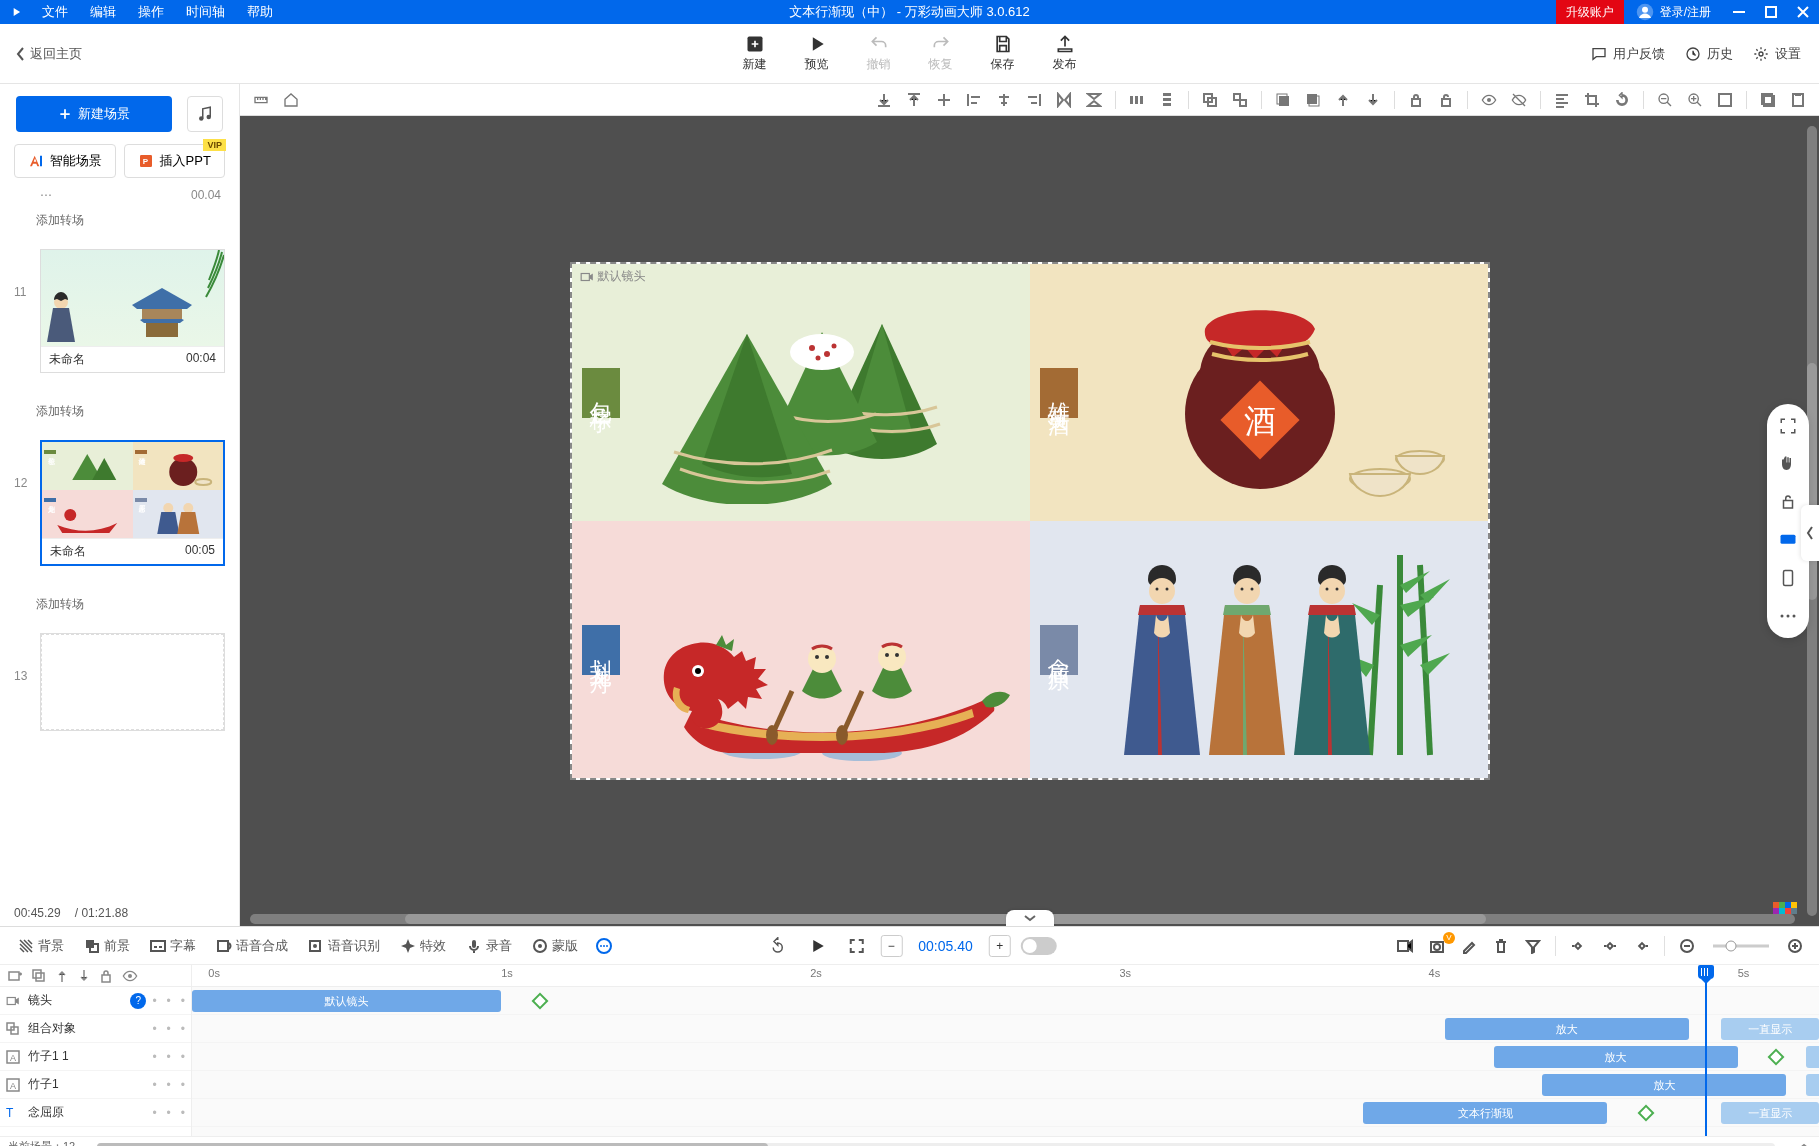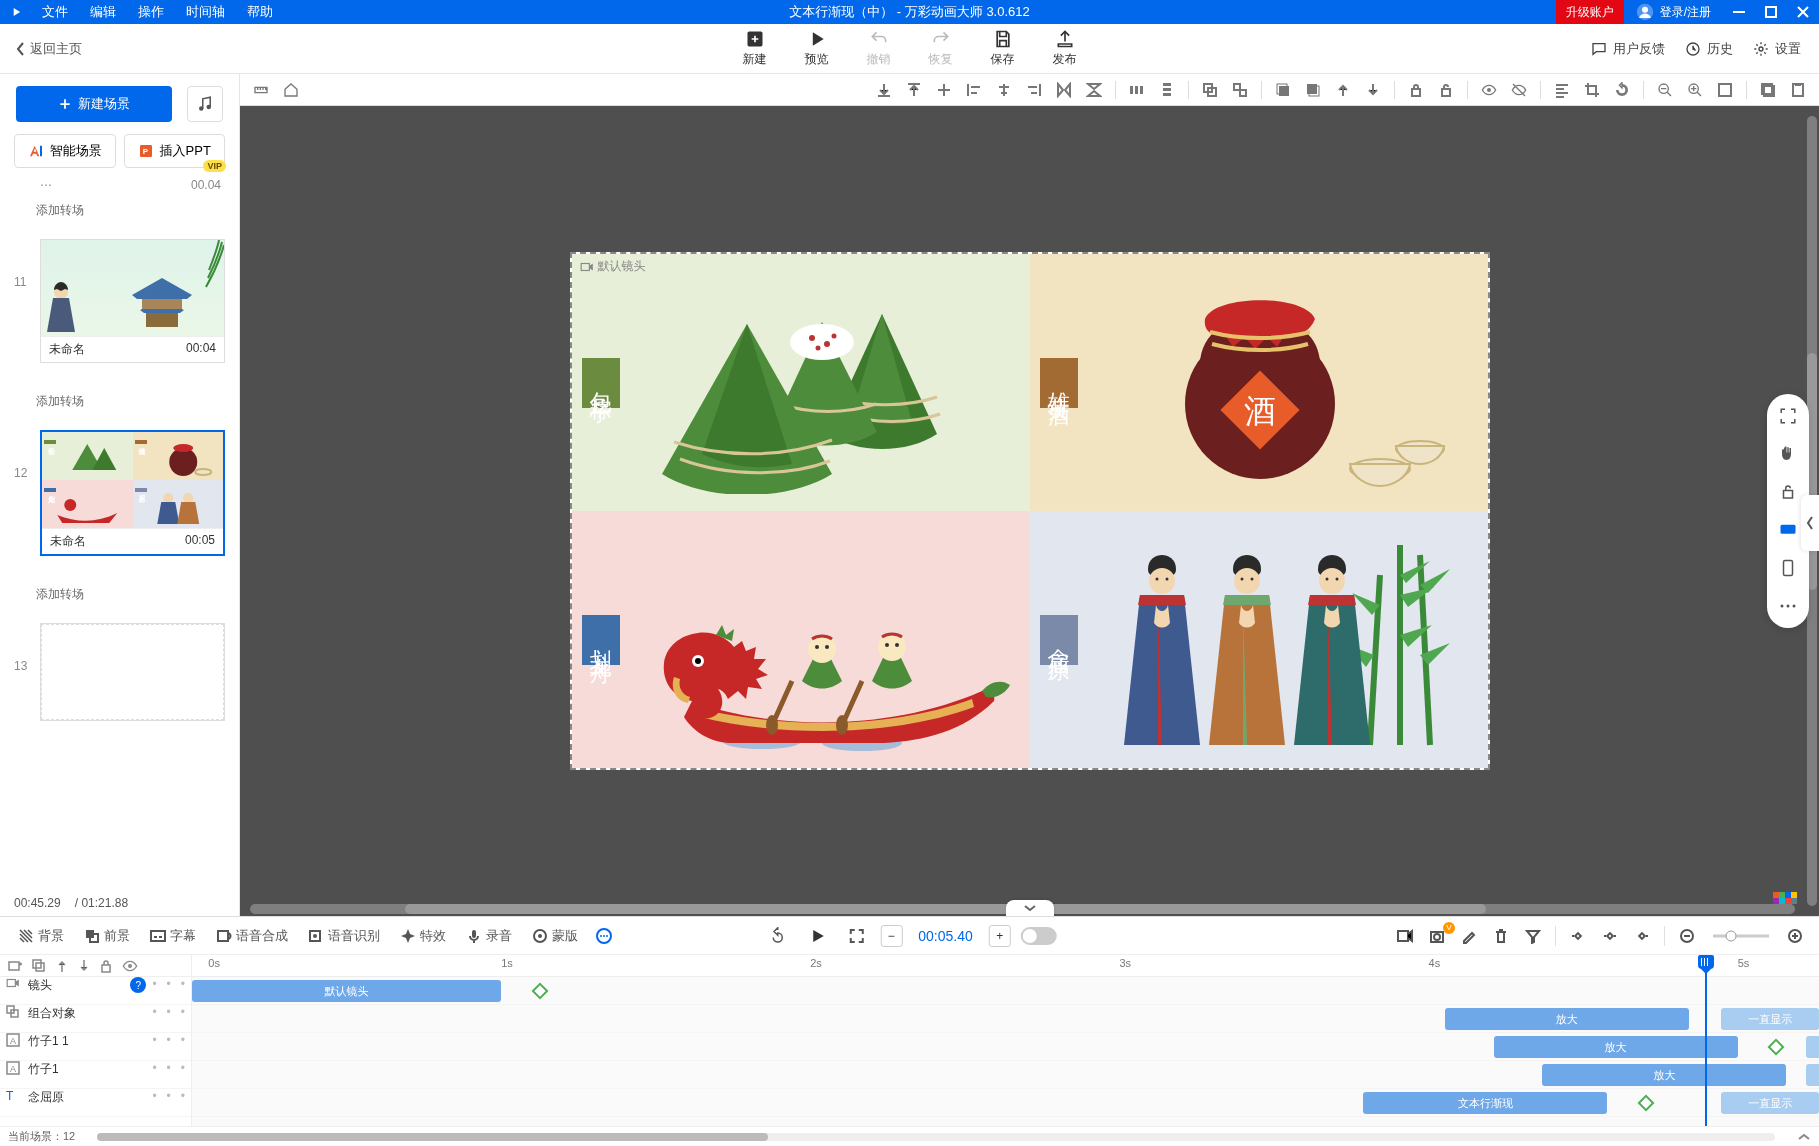--- a/index.html
+++ b/index.html
@@ -10,41 +10,41 @@
 .title-bar .logo { width: 20px; height: 20px; margin: 0 6px; display:flex; align-items:center; justify-content:center; }
 .title-bar .menu { display: flex; gap: 2px; }
 .title-bar .menu span { padding: 0 10px; cursor: pointer; font-size: 13px; }
 .title-bar .title { position: absolute; left: 50%; transform: translateX(-50%); font-size: 13px; }
 .title-bar .right { margin-left: auto; display: flex; align-items: center; gap: 0; height: 100%; }
 .title-bar .upgrade { background: #e30613; padding: 0 10px; height: 100%; display: flex; align-items: center; font-size: 12px; }
 .title-bar .login { padding: 0 12px; display: flex; align-items: center; gap: 6px; }
 .title-bar .win-btn { width: 32px; height: 100%; display: flex; align-items: center; justify-content: center; cursor: pointer; }
 
 
-.top-toolbar { height: 50px; background: #fff; border-bottom: 1px solid #e5e5e5; display: flex; align-items: center; position: relative; }
+.top-toolbar { height: 60px; background: #fff; border-bottom: 1px solid #e5e5e5; display: flex; align-items: center; position: relative; }
 .back-home { padding: 0 16px; display: flex; align-items: center; gap: 4px; color: #555; cursor: pointer; font-size: 13px; }
 .top-actions { position: absolute; left: 50%; transform: translateX(-50%); display: flex; gap: 38px; }
 .top-action { display: flex; flex-direction: column; align-items: center; gap: 2px; cursor: pointer; color: #333; }
 .top-action.disabled { color: #bbb; }
 .top-action .icon { font-size: 18px; }
 .top-action .label { font-size: 12px; }
 .top-right { margin-left: auto; display: flex; gap: 20px; padding-right: 18px; }
 .top-right-item { display: flex; align-items: center; gap: 6px; cursor: pointer; color: #444; font-size: 13px; }
 
 
 .main { display: flex; height: calc(100vh - 24px - 50px - 230px); }
 
 
 .left-panel { width: 240px; background: #fff; border-right: 1px solid #e5e5e5; display: flex; flex-direction: column; }
 .lp-top { padding: 12px 16px; display: flex; gap: 15px; }
 .new-scene-btn { flex: 1; background: #0168eb; color: #fff; border: none; border-radius: 4px; height: 36px; display: flex; align-items: center; justify-content: center; gap: 6px; font-size: 13px; cursor: pointer; }
 .music-btn { width: 36px; height: 36px; border: 1px solid #ddd; border-radius: 4px; display: flex; align-items: center; justify-content: center; cursor: pointer; background:#fff; }
 .lp-row2 { padding: 0 14px 10px; display: flex; gap: 8px; }
 .lp-btn { flex: 1; border: 1px solid #ddd; border-radius: 4px; height: 34px; display: flex; align-items: center; justify-content: center; gap: 6px; cursor: pointer; position: relative; font-size: 13px; background:#fff; }
-.vip-tag { position: absolute; top: -6px; right: -2px; background: #fde047; color: #6b4a00; font-size: 9px; padding: 1px 4px; border-radius: 6px; font-weight:bold;margin-top:31px; }
+.vip-tag { position: absolute; top: -6px; right: -2px; background: #fde047; color: #6b4a00; font-size: 9px; padding: 1px 4px; border-radius: 0; font-weight:bold; }
 .scene-list { flex: 1; overflow-y: auto; padding: 0 14px; }
 .scene-sep { font-size: 12px; color: #666; padding: 6px 0 20px 22px; }
 .scene-item { display: flex; align-items: flex-start; gap: 8px; margin-bottom: 24px; }
 .scene-num { width: 18px; color: #888; font-size: 12px; padding-top: 36px; }
 .scene-card { flex: 1; border: 1px solid #ddd; border-radius: 0; overflow: hidden; background:#fff; }
 .scene-card.active { border: 2px solid #0168eb; }
 .scene-thumb { height: 96px; background: #e8f0e0; display:flex; }
 .scene-meta { display: flex; justify-content: space-between; padding: 4px 8px; font-size: 12px; background:#fff; border-top:1px solid #eee; }
 .scene-blank .scene-thumb { background:#fff; border:1px dashed #ddd; }
 .lp-footer { padding: 6px 14px; font-size: 12px; color: #555; display:flex; gap:14px; }
@@ -145,21 +145,21 @@
 .toggle { width: 36px; height: 18px; background: #ccc; border-radius: 9px; position: relative; cursor:pointer; }
 .toggle .knob { position: absolute; left: 2px; top: 2px; width: 14px; height: 14px; background: #fff; border-radius: 50%; }
 .tl-right { margin-left: auto; display: flex; gap: 4px; align-items:center; }
 .tl-right .vip-dot { position:relative; }
 .tl-right .vip-dot::after { content:"V"; position:absolute; top:-6px; right:-4px; background:#ff9800; color:#fff; font-size:8px; width:12px; height:12px; border-radius:50%; display:flex; align-items:center; justify-content:center; }
 
 .tl-body { flex: 1; display: flex; overflow: hidden; position: relative; }
 .tl-left { width: 192px; background: #fff; border-right: 1px solid #eee; }
 .tl-left-header { height: 22px; display: flex; align-items: center; gap: 10px; padding: 0 8px; border-bottom: 1px solid #eee; color:#888; }
 .tl-left-header .hicon { cursor:pointer; }
-.tl-row { height: 28px; display: flex; padding: 0 6px; gap: 6px; border-bottom: 1px solid #f4f4f4; font-size: 12px; }
+.tl-row { height: 28px; display: flex; align-items: center; padding: 0 6px; gap: 6px; border-bottom: 1px solid #f4f4f4; font-size: 12px; }
 .tl-row .ricon { width: 16px; color: #888; }
 .tl-row .rname { flex: 1; white-space: nowrap; overflow: hidden; }
 .tl-row .rhelp { width:16px; height:16px; background:#0168eb; color:#fff; border-radius:50%; display:flex; align-items:center; justify-content:center; font-size:10px; cursor:pointer; }
 .tl-row .dots { display: flex; gap: 10px; color: #bbb; }
 .tl-row .dots span { cursor:pointer; }
 .tl-tracks { flex: 1; position: relative; overflow: hidden; background:#fafafa; }
 .tl-ruler { height: 22px; background: #fff; border-bottom: 1px solid #eee; position: relative; font-size: 11px; color: #777; }
 .tl-ruler .tick { position: absolute; top: 2px; }
 .tl-track { height: 28px; border-bottom: 1px solid #f4f4f4; position: relative; }
 .clip { position: absolute; top: 3px; height: 22px; background: #6fa8e8; border-radius: 3px; color: #fff; font-size: 11px; display: flex; align-items: center; justify-content: center; padding: 0 8px; white-space:nowrap; }

